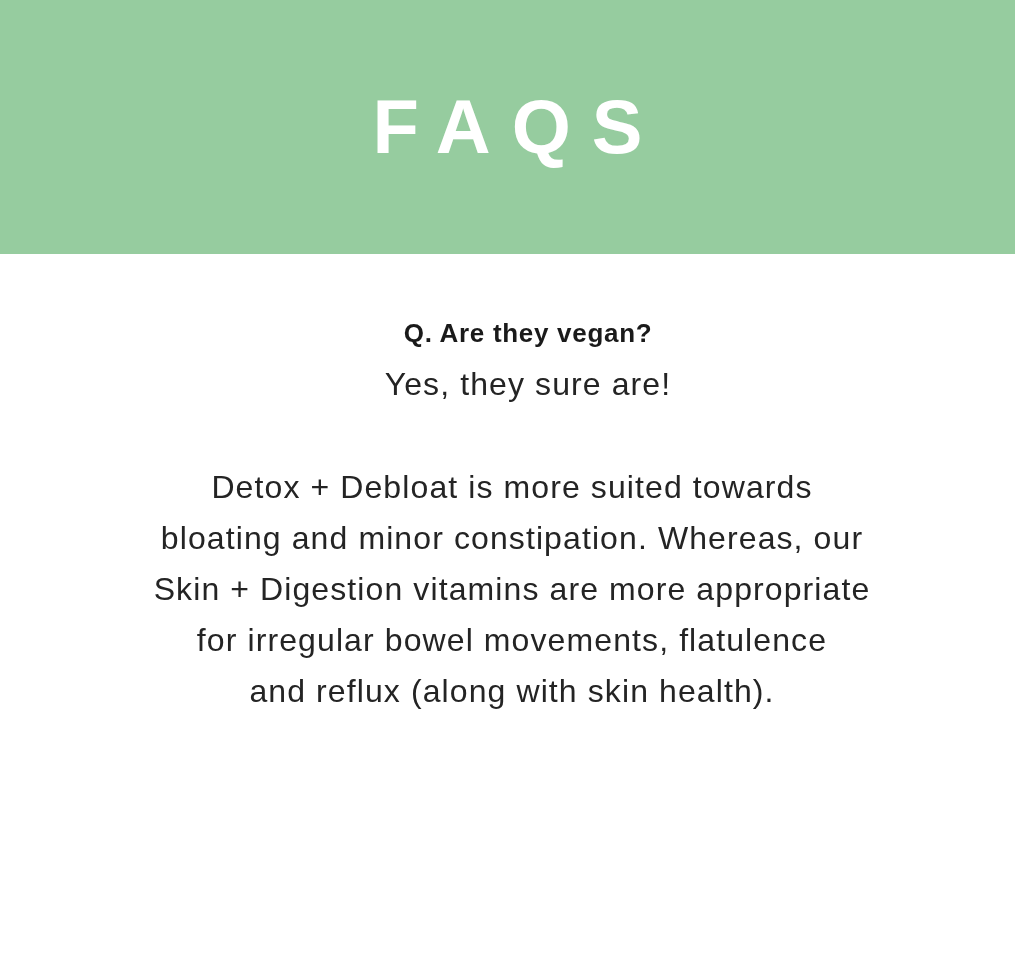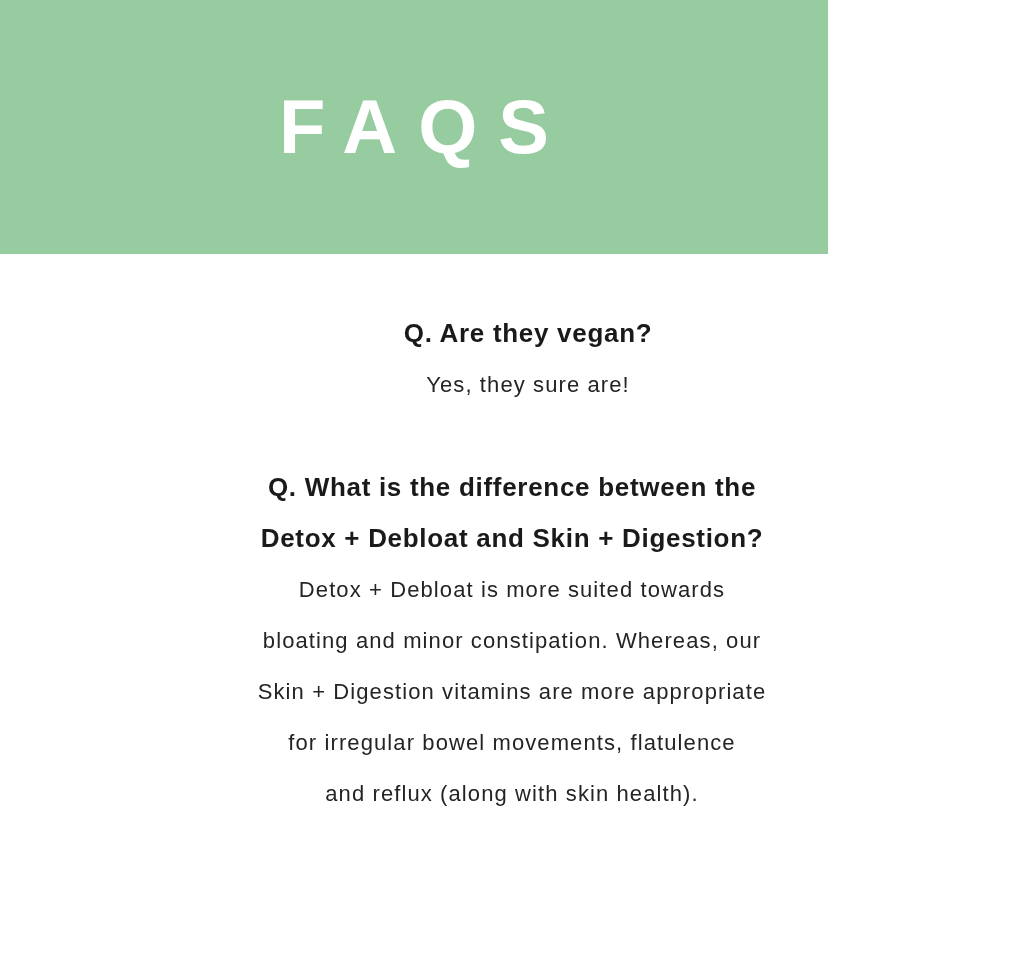--- a/index.html
+++ b/index.html
@@ -19,21 +19,21 @@
     height: 956px;
     background: #ffffff;
     overflow: hidden;
   }
 
   
   .header-band {
     position: absolute;
     left: 0;
     top: 0;
-    width: 828px;
+    width: 1015px;
     height: 254px;
     background: #96cc9f;
     display: flex;
     align-items: center;
     justify-content: center;
   }
   .header-title {
     color: #ffffff;
     font-family: "Liberation Sans", "DejaVu Sans", sans-serif;
     font-size: 76px;
@@ -85,21 +85,21 @@
     color: #1a1a1a;
     letter-spacing: 0.7px;
     line-height: 51px;
     white-space: pre-line;
   }
 
   .faq-answer {
     margin: 0;
     padding: 0;
     font-family: "Liberation Sans", "DejaVu Sans", sans-serif;
-    font-size: 22px;
+    font-size: 32px;
     font-weight: 400;
     color: #242424;
     letter-spacing: 1.1px;
     line-height: 51px;
     white-space: pre-line;
   }
 </style>
 </head>
 <body>
 
@@ -114,22 +114,20 @@
 
       <li class="faq-item item-0">
         <p class="faq-question">Q. Are they vegan?</p>
         <p class="faq-answer">Yes, they sure are!</p>
       </li>
 
       <li class="faq-item item-1">
       </li>
 
       <li class="faq-item item-2">
-        <p class="faq-question">Q. What is the difference between the
-Detox + Debloat and Skin + Digestion?</p>
         <p class="faq-answer">Detox + Debloat is more suited towards
 bloating and minor constipation. Whereas, our
 Skin + Digestion vitamins are more appropriate
 for irregular bowel movements, flatulence
 and reflux (along with skin health).</p>
       </li>
 
     </ul>
   </div>
 

